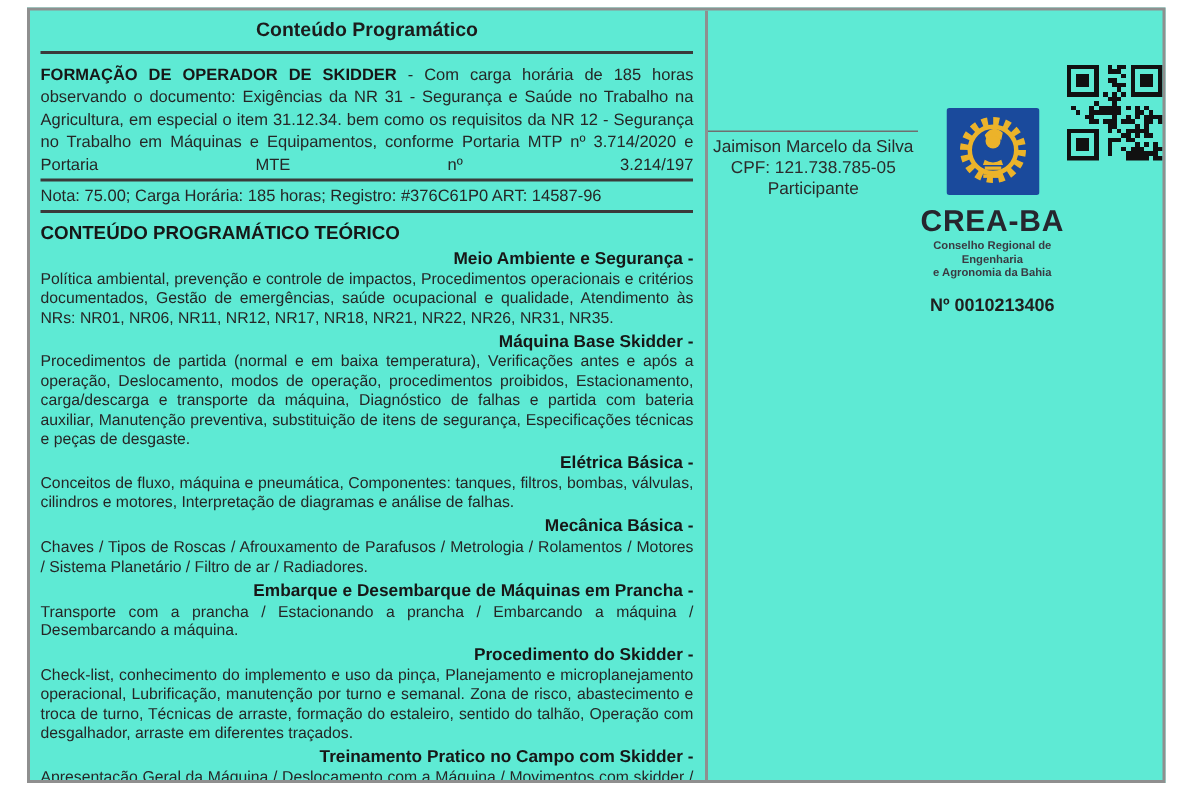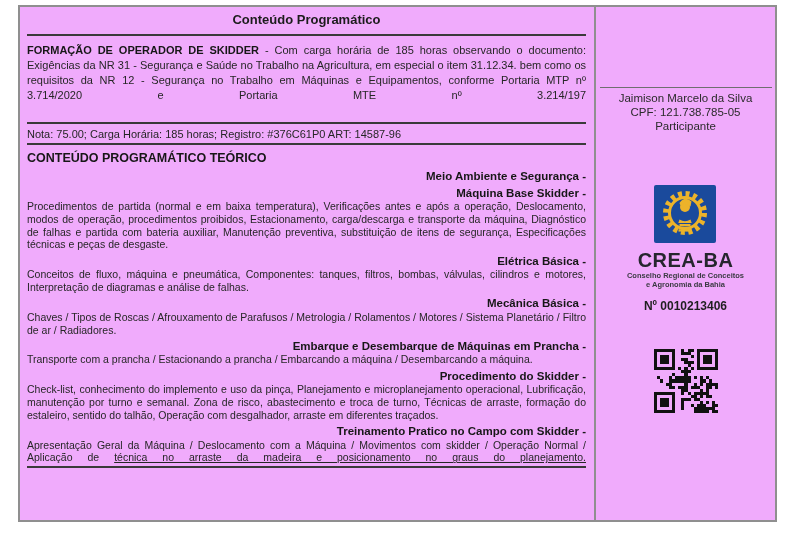--- a/index.html
+++ b/index.html
@@ -1,41 +1,41 @@
 <!DOCTYPE html>
 <html><head>
 <meta charset="utf-8">
 <style>
   * { margin:0; padding:0; box-sizing:border-box; }
   html,body { width:800px; height:534px; background:#ffffff;
     font-family:"Liberation Sans", sans-serif; color:#262626; }
   .doc-box { position:absolute; left:18px; top:5px; width:759px; height:517px;
-    border:2px solid #8f8f8f; display:flex; overflow:hidden; background:#f0abfc; }
+    border:2px solid #8f8f8f; display:flex; overflow:hidden; background:#5eead4; }
   .main { width:576px; border-right:2px solid #8f8f8f; padding:5px 8px 0 7px; }
   .page-title { text-align:center; font-weight:bold; font-size:13px; line-height:16px; color:#1c1c1c; }
   .rule { border-top:2px solid #3a3a3a; height:0; }
   .title-rule { margin-top:6px; }
   .course-desc { margin-top:7px; font-size:11px; line-height:15px; text-align:justify;
-    text-align-last:justify; border-bottom:2px solid #3a3a3a; padding-bottom:19px; }
+    text-align-last:justify; border-bottom:2px solid #3a3a3a; padding-bottom:1px; }
   .course-desc b { color:#171717; }
   .nota-line { margin-top:3px; font-size:11px; line-height:14px; padding-bottom:2px;
     border-bottom:2px solid #3a3a3a; }
   .theory-title { margin-top:6px; font-size:12.5px; line-height:15px; font-weight:bold; color:#171717; }
   .section { margin-top:3.5px; }
   .section h3 { font-size:11.5px; line-height:13.5px; font-weight:bold; color:#171717;text-align:right; }
   .section p { font-size:10.5px; line-height:12.8px; text-align:justify; }
   .section.stretch-last p { text-align-last:justify; }
   .underlined { text-decoration:underline; }
   .footer-rule { margin-top:2px; }
   .footer { margin-top:3px; font-size:10.8px; line-height:12.5px; }
-  .sidebar { flex:1; display:flex; flex-direction:column; align-items:center; }
+  .sidebar { flex:1; display:flex; }
   .sig-block { margin-top:80px; width:172px; text-align:center; }
   .sig-line { border-top:1px solid #6f6f6f; margin-bottom:3px; }
   .sig-block div { font-size:11.5px; line-height:14px; color:#2b2b2b; }
-  .crea-block { margin-top:52px; text-align:center; }
+  .crea-block { margin-top:65px; text-align:center; }
   .crea-name { font-size:20px; font-weight:bold; letter-spacing:0.5px; color:#26262e;
     margin-top:3px; line-height:21px; }
   .crea-caption { font-size:7.5px; line-height:9px; color:#3a3a42; font-weight:bold; }
   .crea-number { margin-top:10px; font-size:12px; font-weight:bold; color:#1f1f1f; }
   .qr-wrap { margin-top:36px; }
 </style>
 </head>
 <body>
 
 <div class="doc-box">
@@ -45,20 +45,21 @@
     <div class="rule title-rule"></div>
 
     <p class="course-desc"><b>FORMAÇÃO DE OPERADOR DE SKIDDER</b><span> - Com carga horária de 185 horas observando o documento: Exigências da NR 31 - Segurança e Saúde no Trabalho na Agricultura, em especial o item 31.12.34. bem como os requisitos da NR 12 - </span><span>Segurança no Trabalho em Máquinas e Equipamentos, conforme Portaria MTP nº 3.714/2020 e Portaria MTE nº 3.214/197</span></p>
 
     <div class="nota-line">Nota: 75.00; Carga Horária: 185 horas; Registro: #376C61P0    ART: 14587-96</div>
 
     <div class="theory-title">CONTEÚDO PROGRAMÁTICO TEÓRICO</div>
 
     <div class="section">
       <h3>Meio Ambiente e Segurança -</h3>
+      <p>Política ambiental, prevenção e controle de impactos, Procedimentos operacionais e critérios documentados, Gestão de emergências, saúde ocupacional e qualidade, Atendimento às NRs: NR01, NR06, NR11, NR12, NR17, NR18, NR21, NR22, NR26, NR31, NR35.</p>
     </div>
 
     <div class="section">
       <h3>Máquina Base Skidder -</h3>
       <p>Procedimentos de partida (normal e em baixa temperatura), Verificações antes e após a operação, Deslocamento, modos de operação, procedimentos proibidos, Estacionamento, carga/descarga e transporte da máquina, Diagnóstico de falhas e partida com bateria auxiliar, Manutenção preventiva, substituição de itens de segurança, Especificações técnicas e peças de desgaste.</p>
     </div>
 
     <div class="section">
       <h3>Elétrica Básica -</h3>
       <p>Conceitos de fluxo, máquina e pneumática, Componentes: tanques, filtros, bombas, válvulas, cilindros e motores, Interpretação de diagramas e análise de falhas.</p>
@@ -104,21 +105,21 @@
           <circle cx="31" cy="28" r="15.5" fill="none" stroke="#ecb32a" stroke-width="3"></circle>
           <circle cx="31" cy="22" r="5" fill="#ecb32a"></circle>
           <path d="M25.5 18 Q31 10.5 37.5 16.5 L36.5 21.5 Q31 16.5 26.5 20.5 Z" fill="#ecb32a"></path>
           <path d="M25.5 34.5 q5.5 3.5 11 0 l1.2 3.5 h-13.4 Z" fill="#ecb32a"></path>
           <rect x="25.5" y="39" width="11" height="2.2" fill="#ecb32a"></rect>
           <rect x="27.5" y="41.8" width="7" height="1.8" fill="#ecb32a"></rect>
           <rect x="24.5" y="44.2" width="13" height="2.4" fill="#ecb32a"></rect>
         </svg>
       </span>
       <div class="crea-name">CREA-BA</div>
-      <div class="crea-caption">Conselho Regional de Conceitos</div>
+      <div class="crea-caption">Conselho Regional de Engenharia</div>
       <div class="crea-caption">e Agronomia da Bahia</div>
       <div class="crea-number">Nº 0010213406</div>
     </div>
 
     <div class="qr-wrap">
       <svg id="qr-svg" width="64" height="64" viewBox="0 0 21 21" shape-rendering="crispEdges">
           <rect x="0" y="0" width="1" height="1" fill="#111"></rect>
           <rect x="1" y="0" width="1" height="1" fill="#111"></rect>
           <rect x="2" y="0" width="1" height="1" fill="#111"></rect>
           <rect x="3" y="0" width="1" height="1" fill="#111"></rect>

